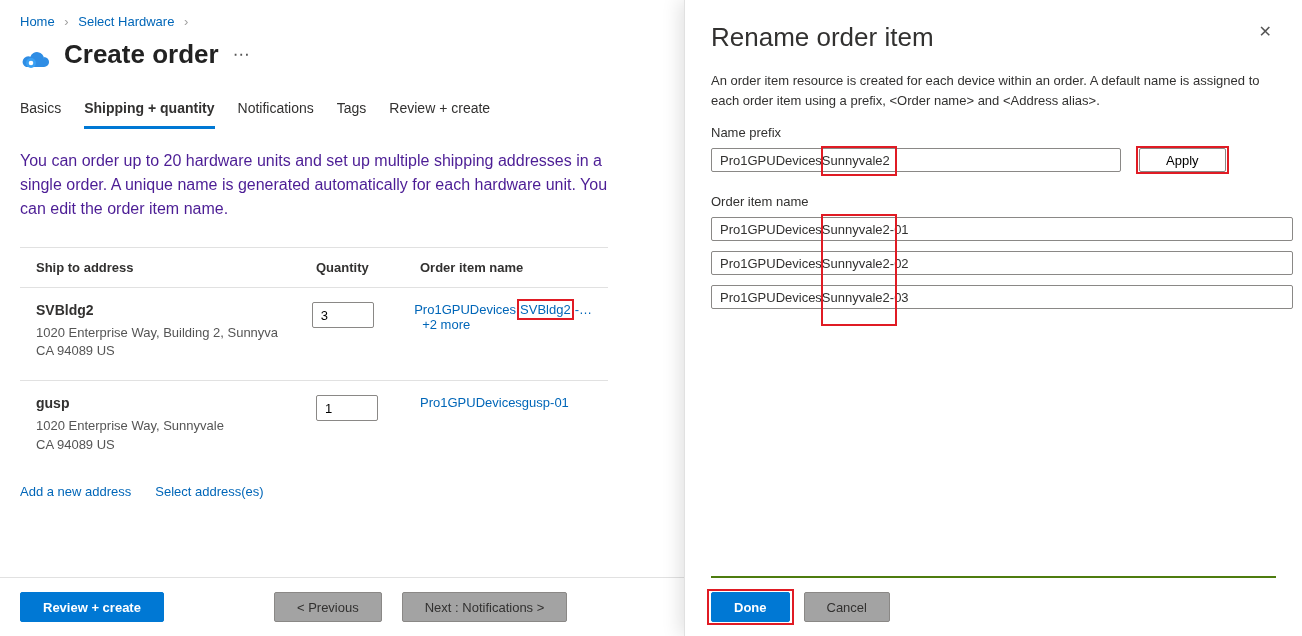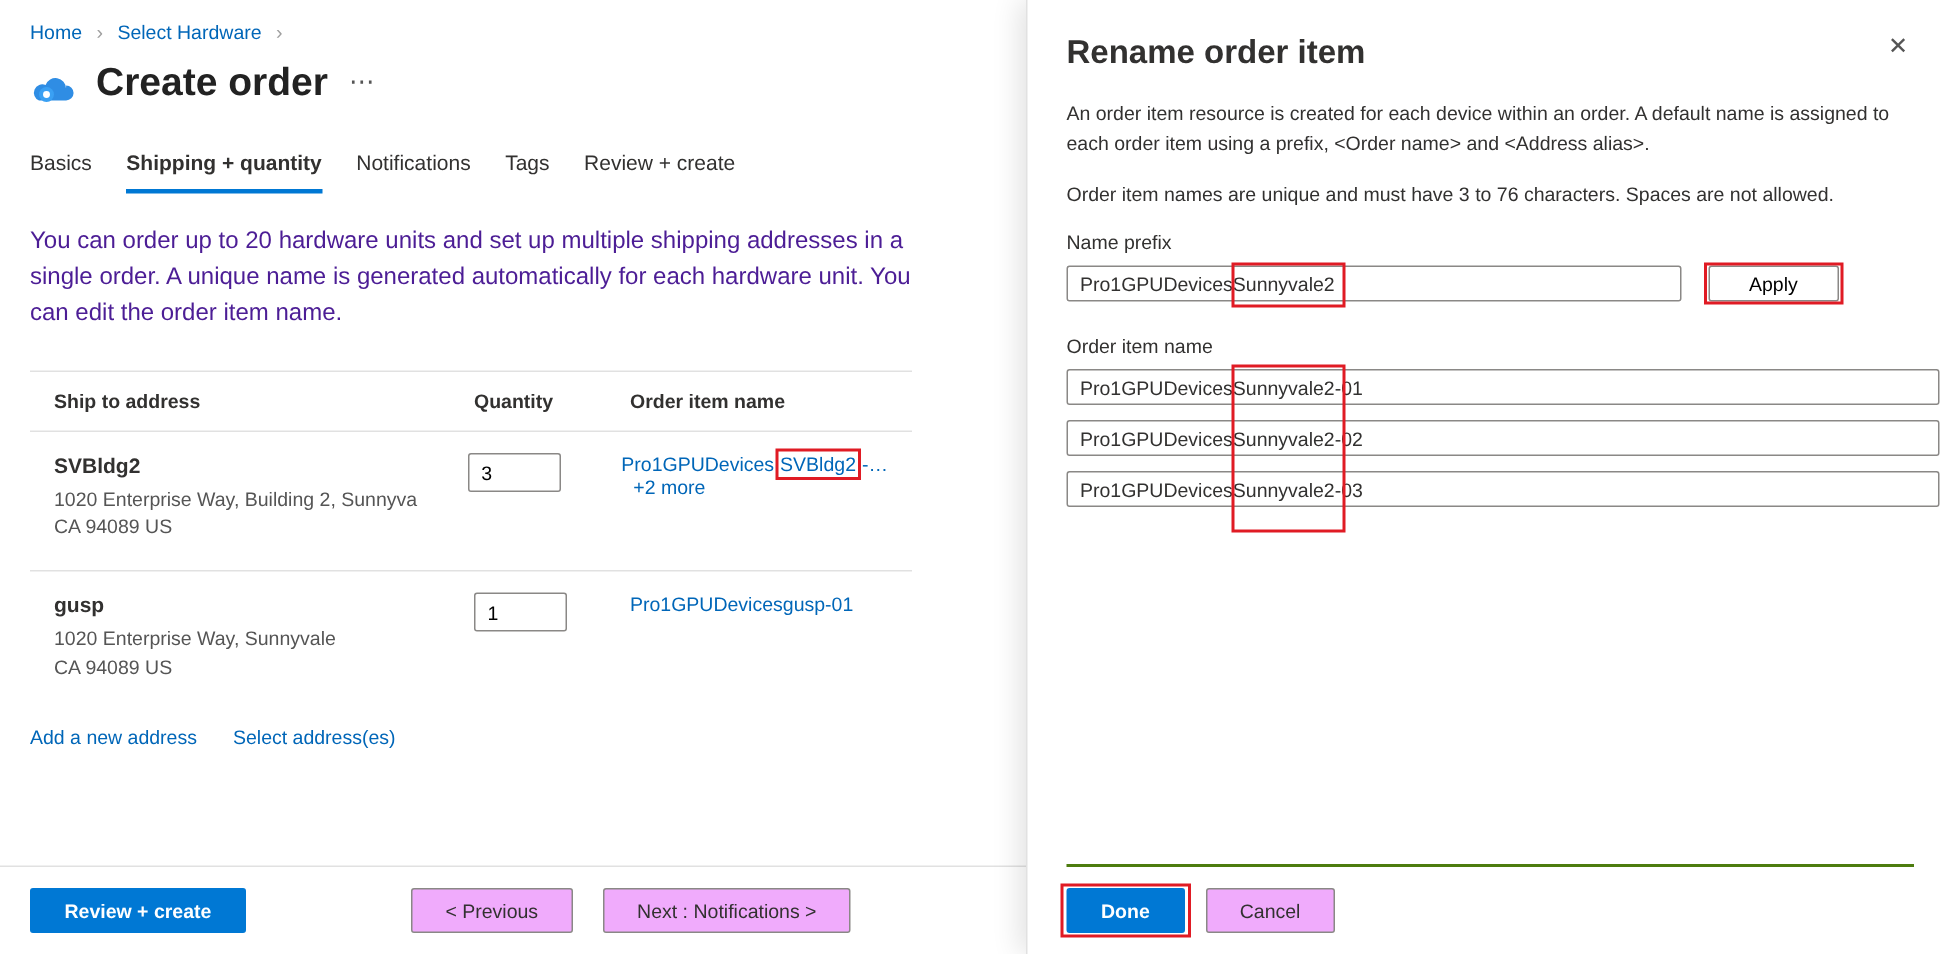--- a/index.html
+++ b/index.html
@@ -61,33 +61,33 @@
   .hi-done::after { inset: -4px -5px -4px -5px; }
   .more-text { color:#0066b8; margin-left:8px; }
   .address-actions { padding: 10px 0 0 0; display:flex; gap:24px;align-items:center; }
   .footer-bar {
     position: absolute; left: 0; bottom: 0; width: 684px;
     border-top: 1px solid #e1e1e1; padding: 14px 20px;
     display: flex; gap: 20px; align-items:center; background:#fff;
   }
   .btn { height: 30px; padding: 0 22px; font-size: 13px; border-radius:2px; cursor:pointer; }
   .btn-primary { background:#0078d4; color:#fff; border:1px solid #0078d4; font-weight:600; }
-  .btn-default { background:#f0abfc; color:#323130; border:1px solid #8a8886; }
+  .btn-default { background:#a3a3a3; color:#323130; border:1px solid #8a8886; }
   .footer-spacer { width: 70px; }
 
   
   .side-panel {
     position: absolute; right:0; top:0; width: 618px; height: 636px;
     background:#fff; border-left:1px solid #e1e1e1;
     box-shadow: -4px 0 18px rgba(0,0,0,.12);
     padding: 22px 26px 0 26px;
     display:flex; flex-direction:column;
   }
   .side-header { display:flex; justify-content:space-between; align-items:flex-start; margin-bottom:18px;}
-  .side-title { font-size: 22px; font-weight:700; }
+  .side-title { font-size: 26px; font-weight:400; }
   .close-x { font-size:16px; color:#555; cursor:pointer; line-height:1; padding:2px 4px;}
   .side-desc { font-size:13px; color:#323130; line-height:1.55; margin-bottom:14px; }
   .field-label { font-size:13px; color:#323130; margin-bottom:8px; display:block; }
   .prefix-row { display:flex; gap:18px; align-items:center; margin-bottom:22px; }
   .text-input {
     height: 24px; border:1px solid #8a8886; border-radius:2px;
     padding: 0 8px; font-size:13px; color:#323130; background:#fff;
   }
   .prefix-input { width: 410px; }
   .apply-btn {
@@ -194,21 +194,20 @@
   </div>
 </div>
 
 <div class="side-panel">
   <div class="side-header">
     <div class="side-title">Rename order item</div>
     <div class="close-x">✕</div>
   </div>
 
   <p class="side-desc">An order item resource is created for each device within an order. A default name is assigned to each order item using a prefix, &lt;Order name&gt; and &lt;Address alias&gt;.</p>
-  <p class="side-desc">Order item names are unique and must have 3 to 76 characters. Spaces are not allowed.</p>
 
   <label class="field-label">Name prefix</label>
   <div class="prefix-row" style="position:relative;">
     <input class="text-input prefix-input" value="Pro1GPUDevicesSunnyvale2" style="">
     <button class="apply-btn hi hi-apply">Apply</button>
 
     <div class="overlay-box" style="left:110px; top:-2px; width:76px; height:30px;"></div>
   </div>
 
   <label class="field-label">Order item name</label>

